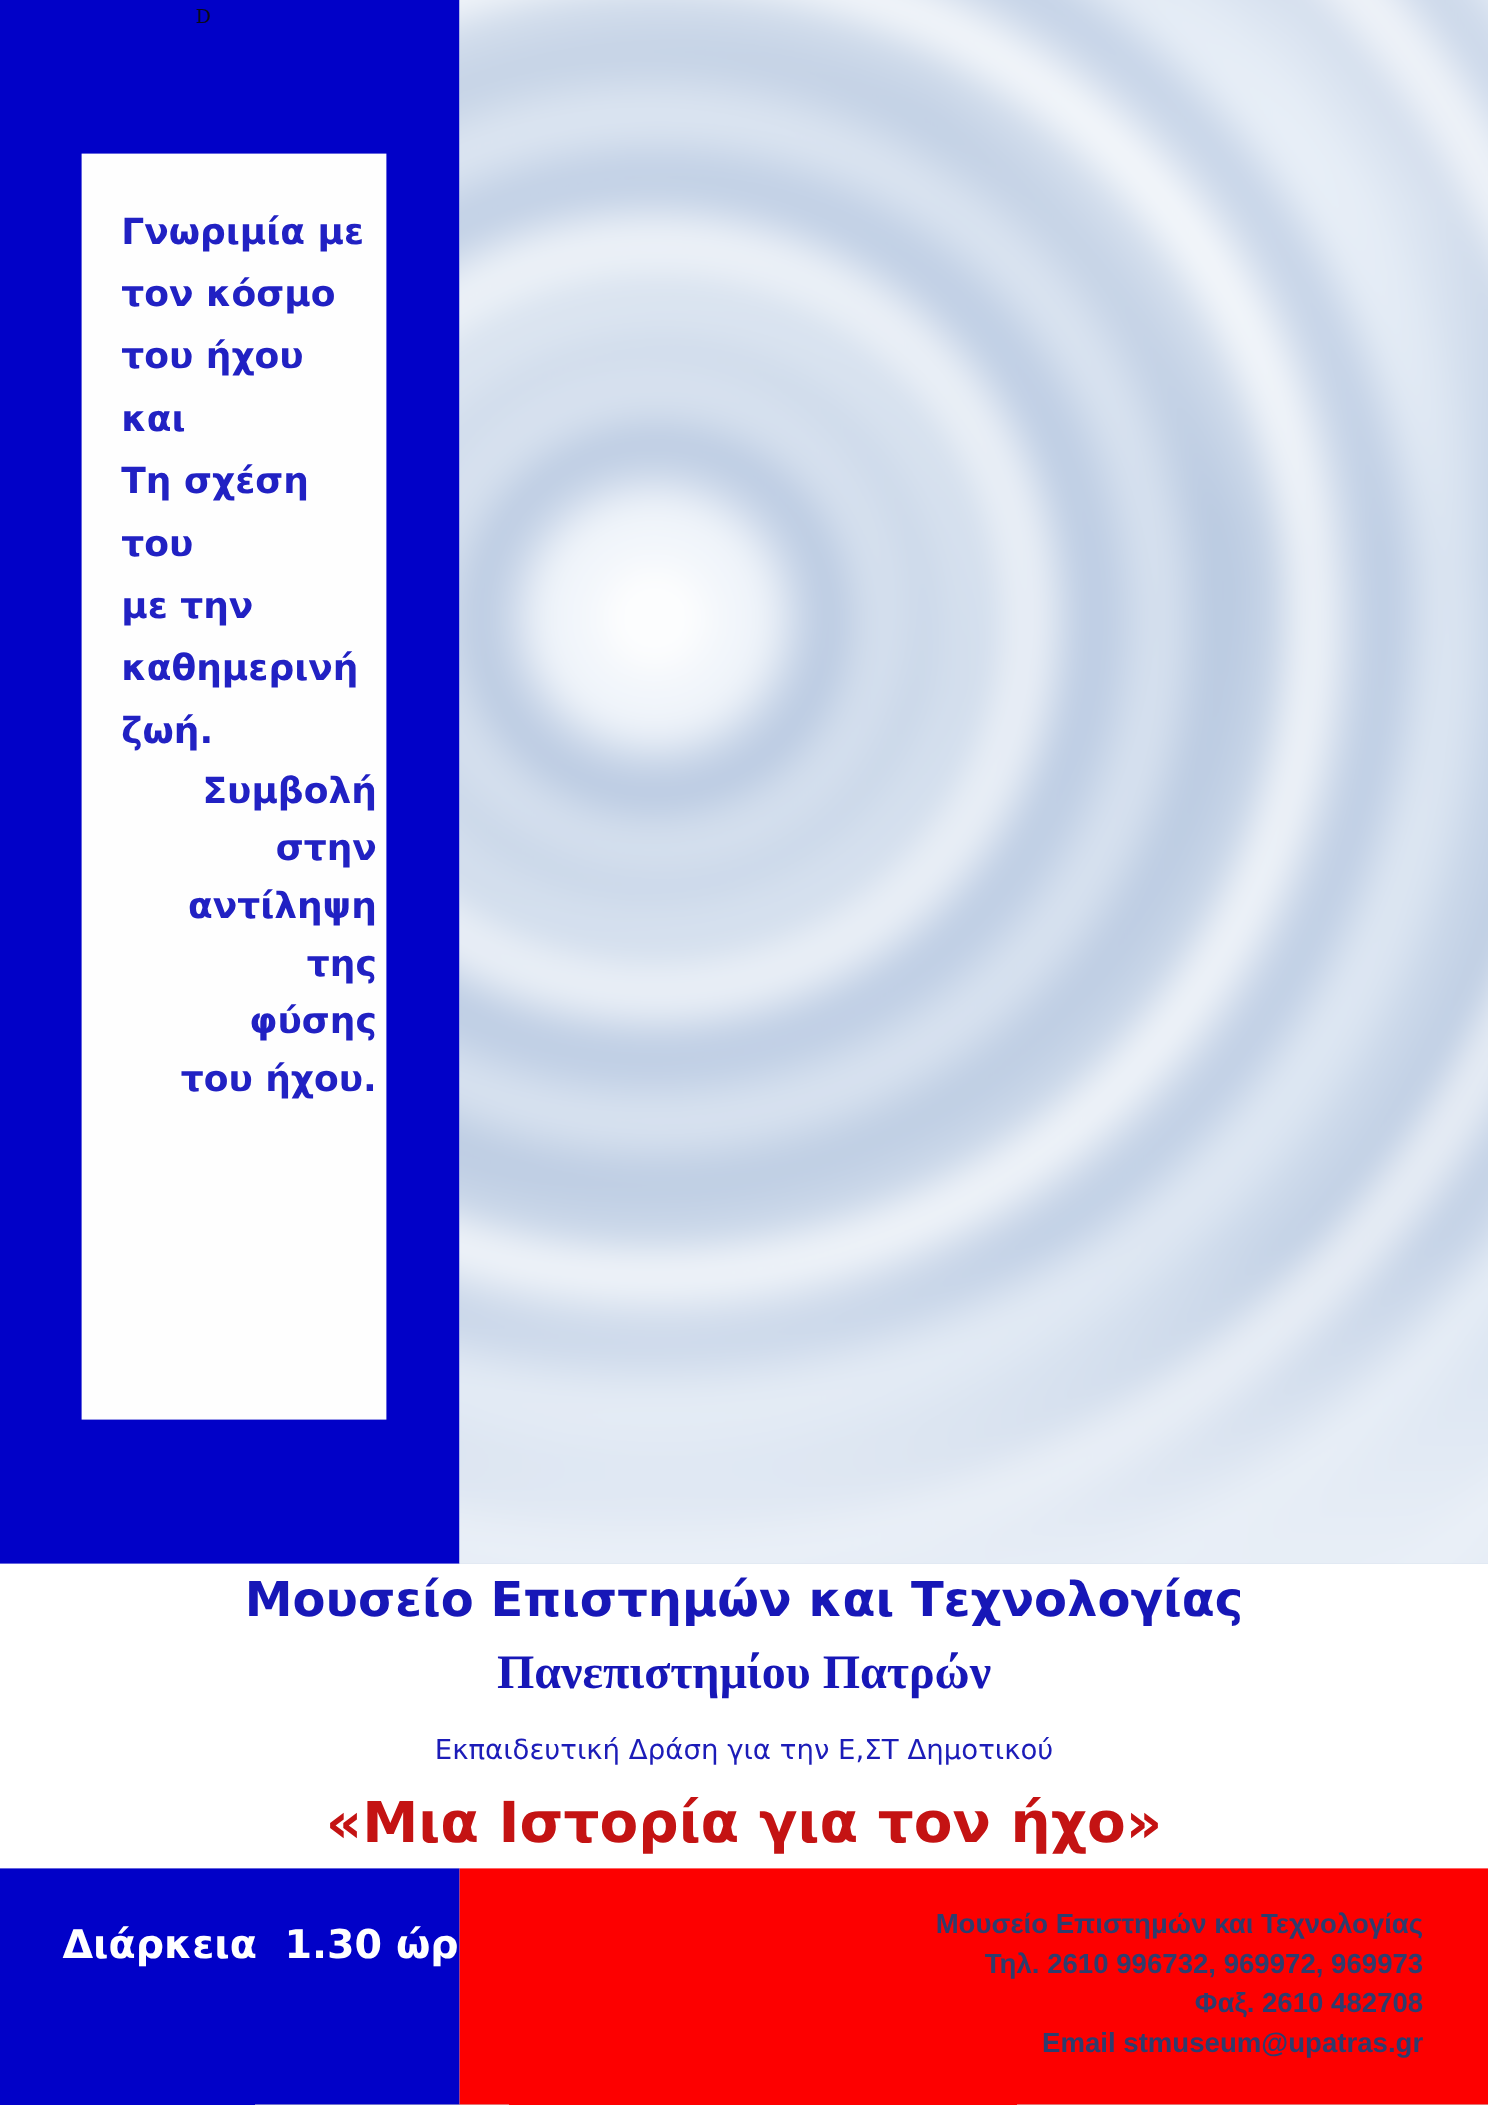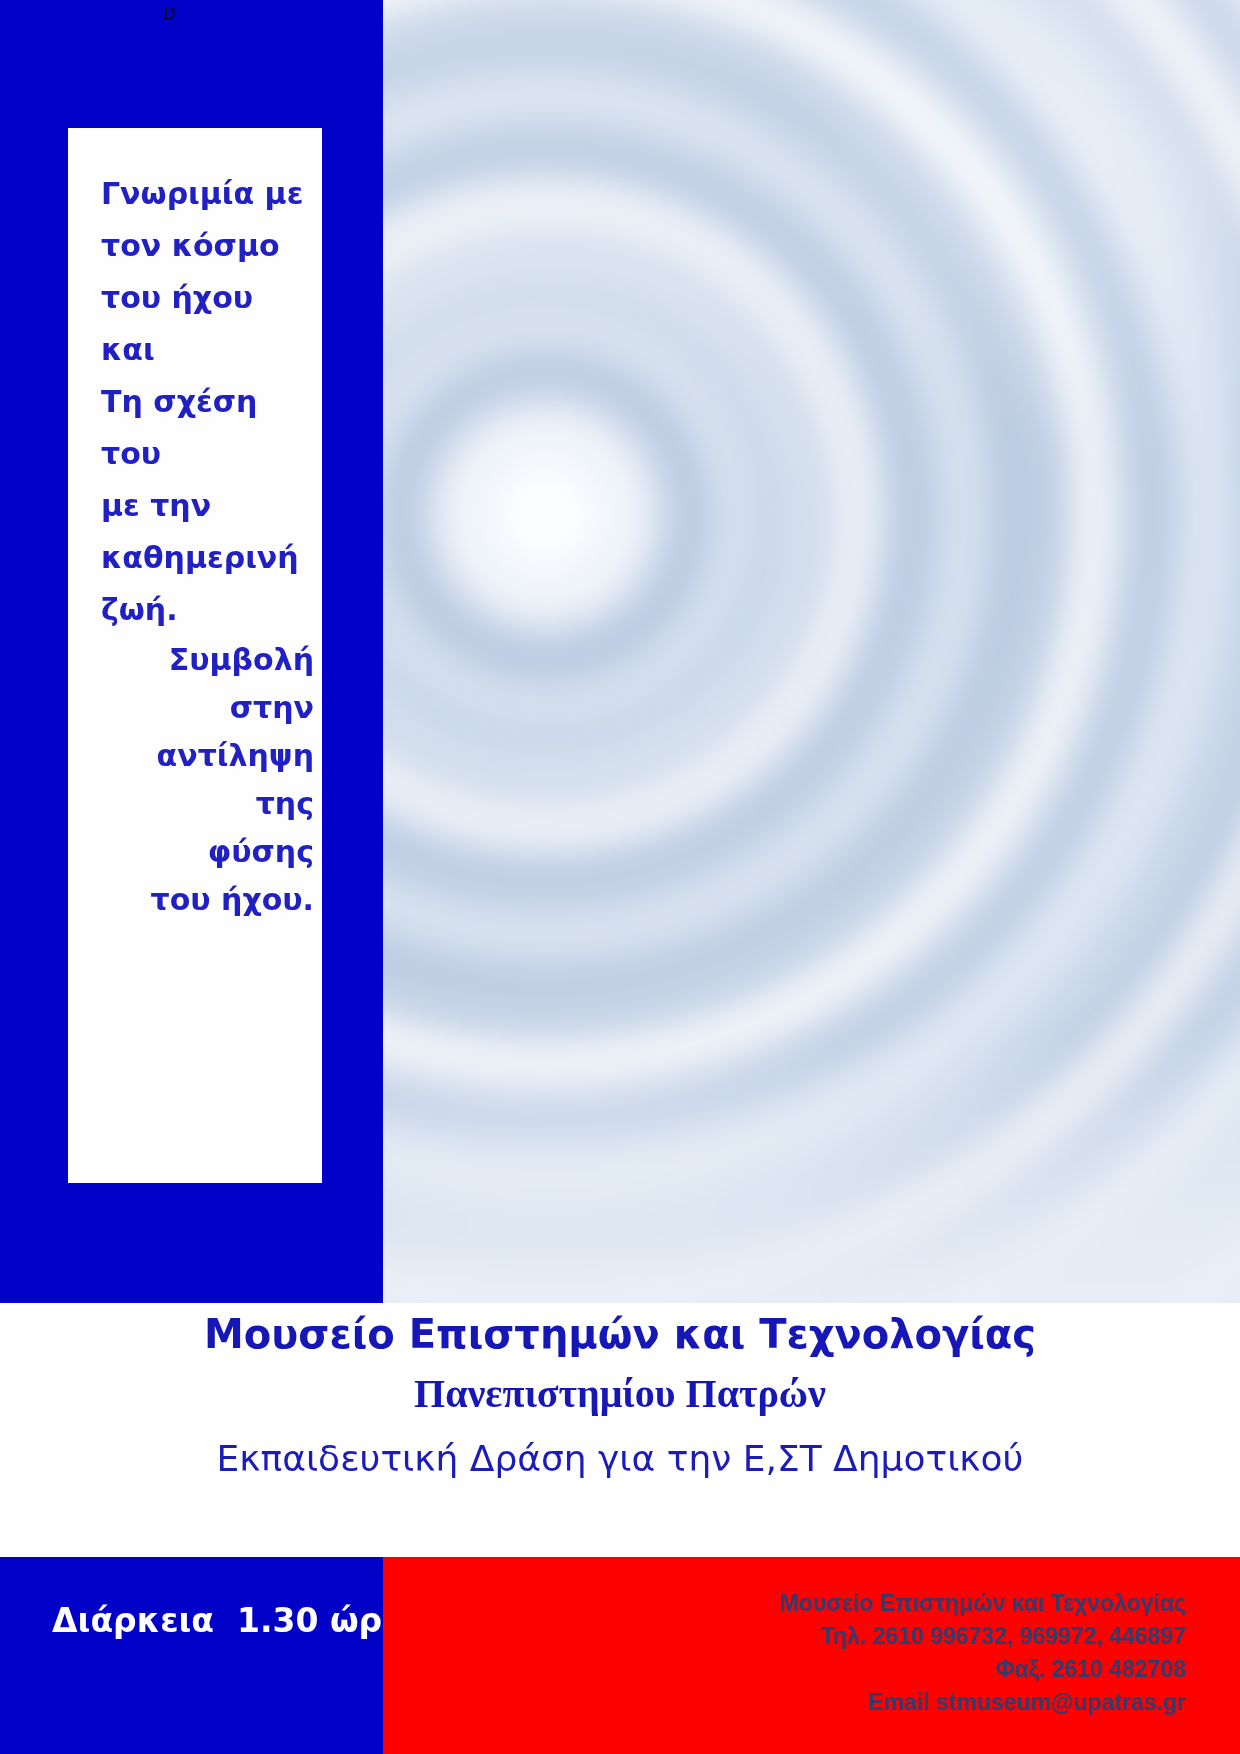--- a/index.html
+++ b/index.html
@@ -72,21 +72,21 @@
 
   
   .title-block {
     position: absolute;
     left: 0; top: 1300px;
     width: 1240px;
     text-align: center;
   }
   .museum-1 { margin: 10px 0 0; font-size: 40px; line-height: 48px; font-weight: bold; color: #1717b7; }
   .museum-2 { margin: 12px 0 0; font-size: 40px; line-height: 48px; font-weight: bold; color: #1717b7; font-family: Liberation Serif, serif; }
-  .subtitle { margin: 24px 0 0; font-size: 36px; line-height: 34px; font-weight: normal; color: #1c1cb8; }
+  .subtitle { margin: 24px 0 0; font-size: 23px; line-height: 34px; font-weight: normal; color: #1c1cb8; }
   .event-title { margin: 14px 0 0; font-size: 47px; line-height: 60px; font-weight: bold; color: #c41313; }
 
   
   .footer {
     position: absolute;
     left: 0; top: 1557px;
     width: 1240px; height: 197px;
     display: flex;
   }
   .duration-band {
@@ -139,27 +139,28 @@
   </div>
 
   <div class="water">
     <div class="water-ripples"></div>
   </div>
 
   <div class="title-block">
     <h1 class="museum-1">Μουσείο Επιστημών και Τεχνολογίας</h1>
     <h1 class="museum-2">Πανεπιστημίου Πατρών</h1>
     <p class="subtitle">Εκπαιδευτική Δράση για την Ε,ΣΤ Δημοτικού</p>
+    <h2 class="event-title">«Μια Ιστορία για τον ήχο»</h2>
   </div>
 
   <div class="footer">
     <div class="duration-band">
       <span class="duration-text">Διάρκεια  1.30 ώρα</span>
     </div>
     <div class="contact-band">
       <p class="contact-line">Μουσείο Επιστημών και Τεχνολογίας</p>
-      <p class="contact-line">Τηλ. 2610 996732, 969972, 446897</p>
+      <p class="contact-line">Τηλ. 2610 996732, 969972, 969973</p>
       <p class="contact-line">Φαξ. 2610 482708</p>
       <p class="contact-line">Email stmuseum@upatras.gr</p>
     </div>
   </div>
 
 </div>
 
 </body></html>

